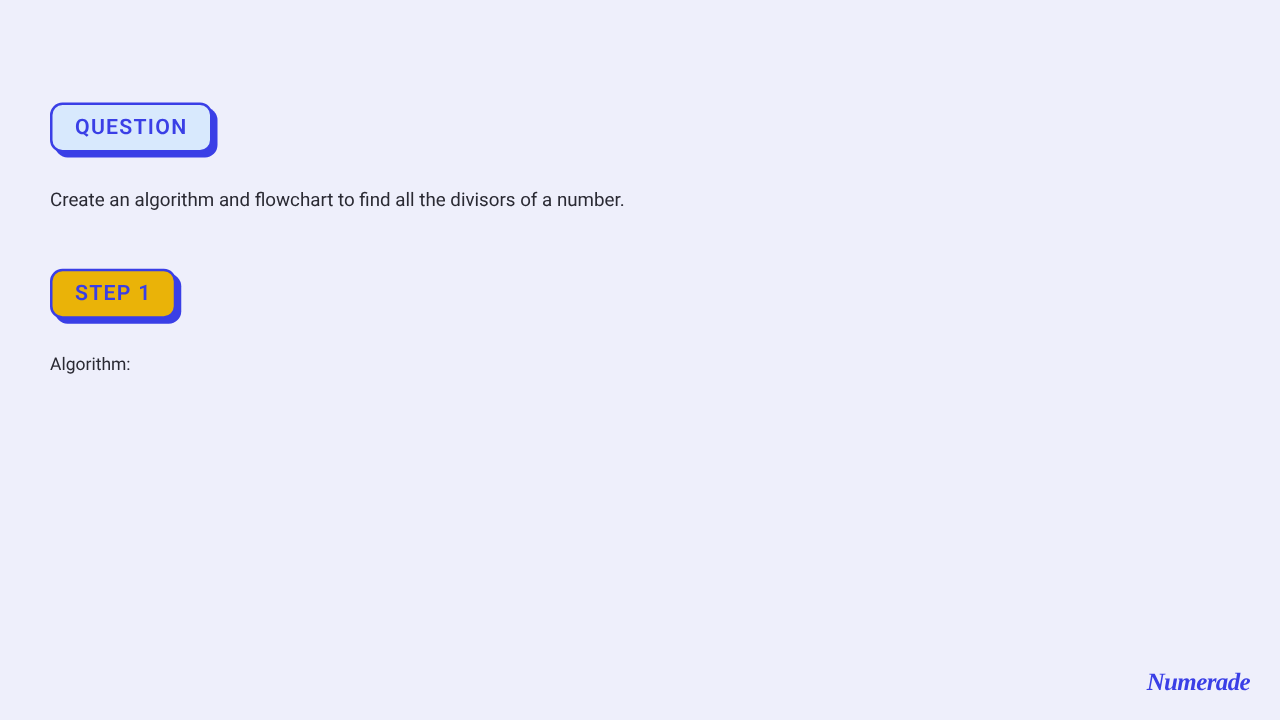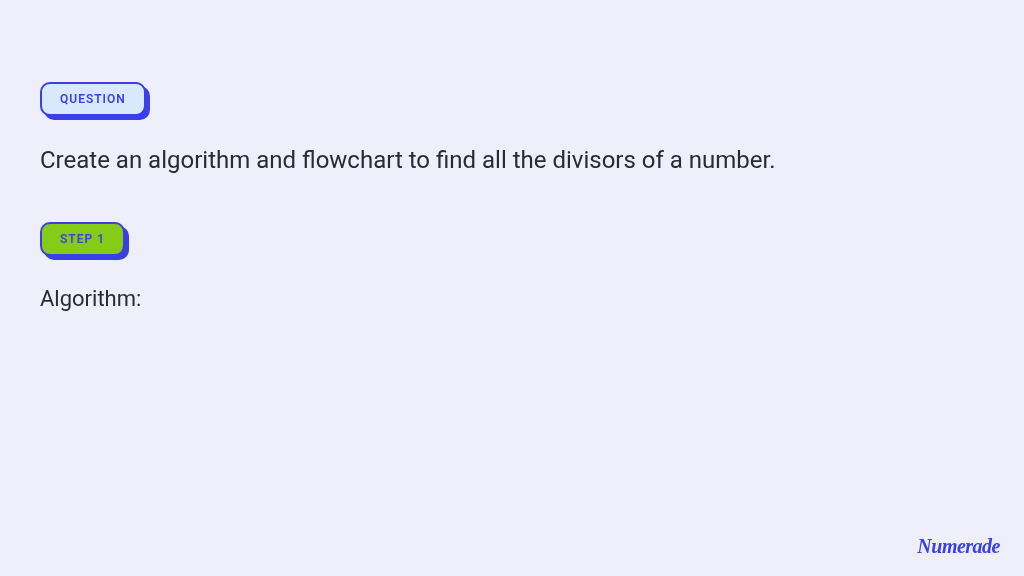--- a/index.html
+++ b/index.html
@@ -19,46 +19,46 @@
     
     .content {
       padding: 82px 40px 40px 40px;
     }
     
     .badge {
       display: inline-block;
       padding: 8px 18px;
       border: 2px solid #3a3fe6;
       border-radius: 10px;
-      font-size: 12px;
+      font-size: 17px;
       font-weight: 600;
       letter-spacing: 1px;
       color: #3a3fe6;
       position: relative;
       box-shadow: 4px 4px 0 0 #3a3fe6;
       margin-bottom: 28px;
     }
     
     .badge-question {
       background-color: #d8e9fd;
     }
     
     .badge-step {
-      background-color: #84cc16;
+      background-color: #eab308;
     }
     
     .question-text {
-      font-size: 24px;
+      font-size: 15px;
       color: #2a2a33;
       margin-bottom: 44px;
       line-height: 1.4;
     }
     
     .step-text {
-      font-size: 22px;
+      font-size: 14px;
       color: #2a2a33;
       line-height: 1.4;
     }
     
     .logo {
       position: absolute;
       bottom: 18px;
       right: 24px;
       font-family: Georgia, 'Times New Roman', serif;
       font-size: 20px;

